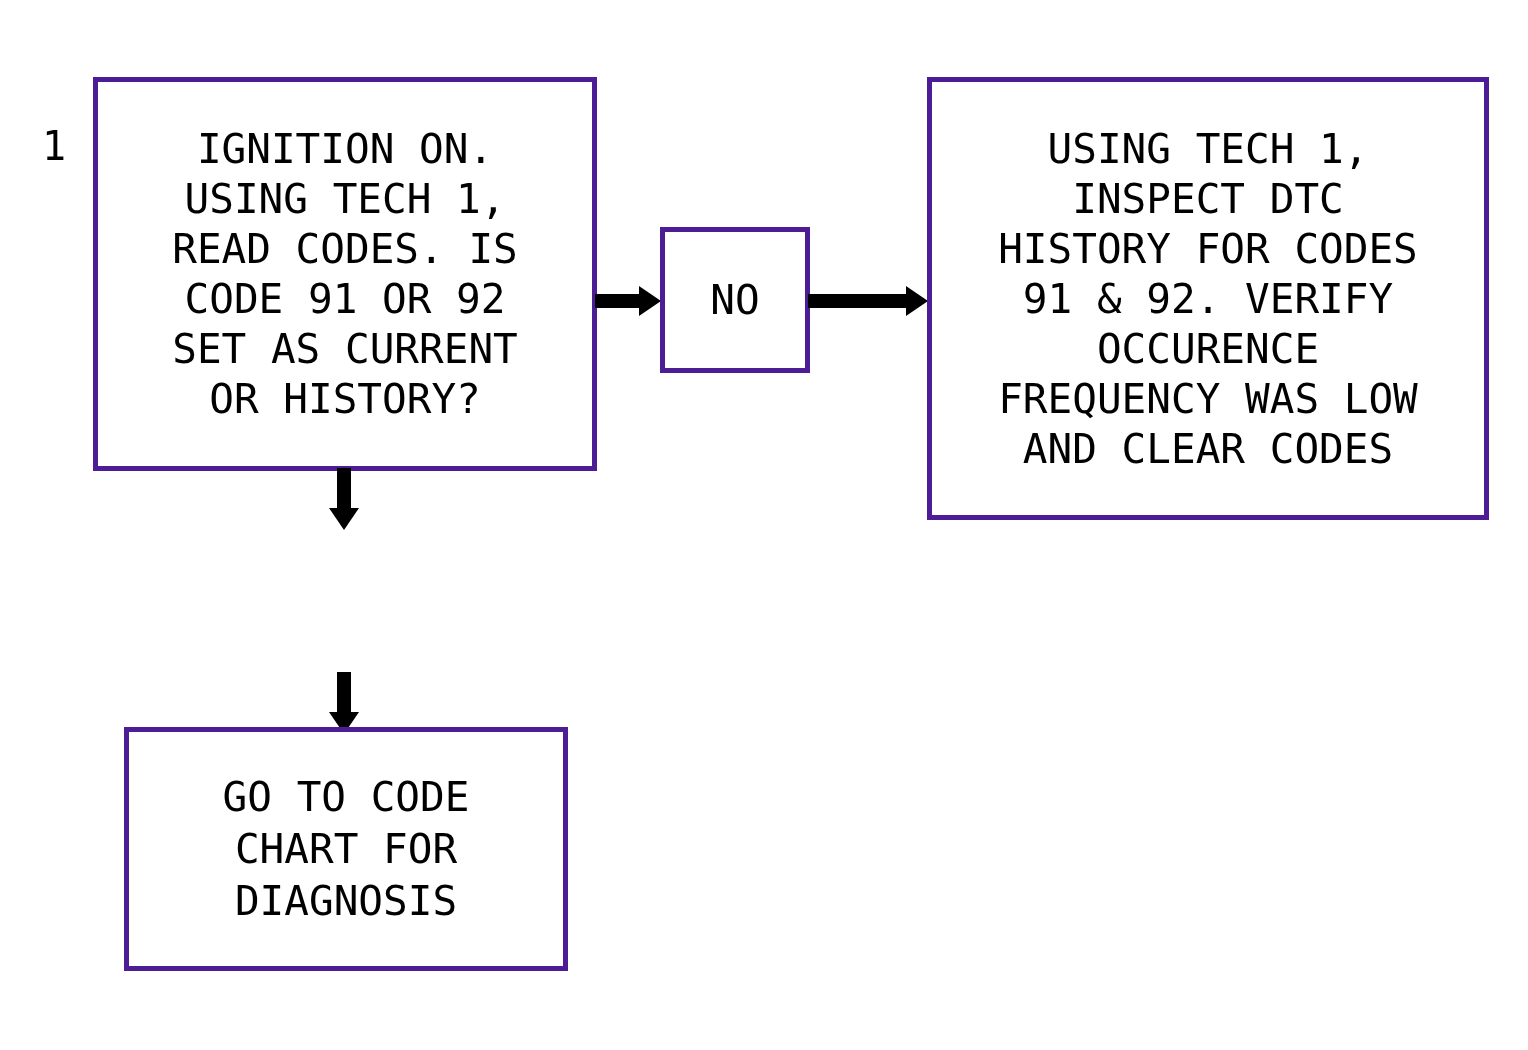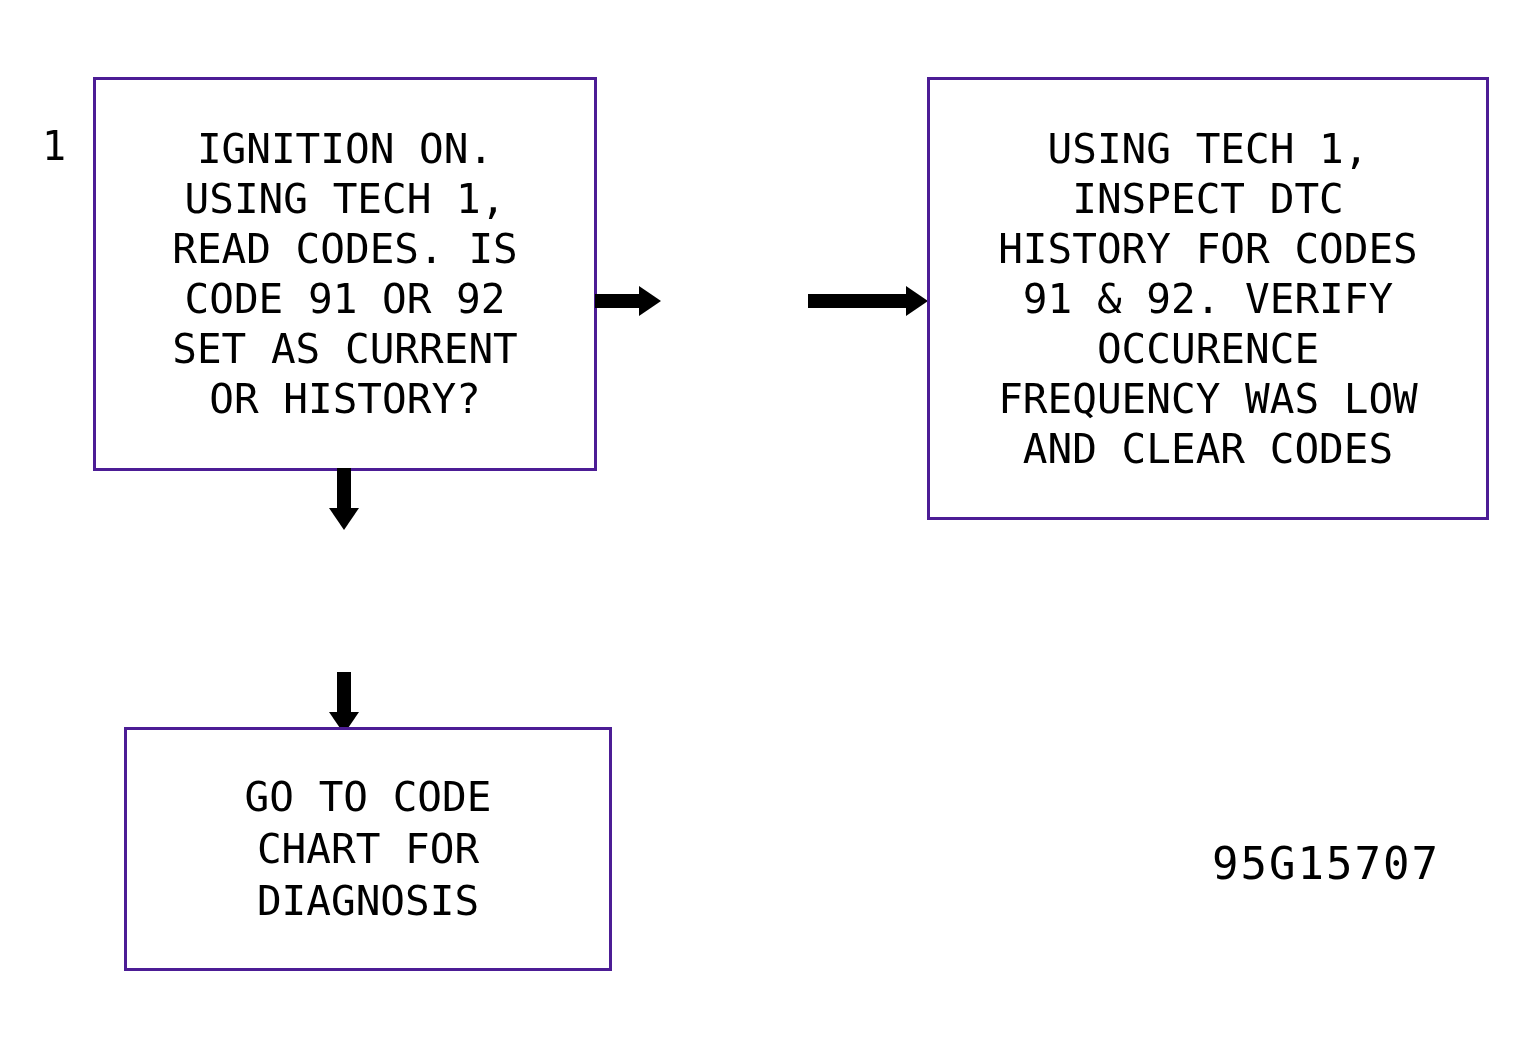--- a/index.html
+++ b/index.html
@@ -14,21 +14,21 @@
     height: 1050px;
     background: #ffffff;
     overflow: hidden;
     font-family: "DejaVu Sans Mono", "Liberation Mono", monospace;
   }
 
   
   .node {
     position: absolute;
     box-sizing: border-box;
-    border: 3px solid #4c1d95;
+    border: 5px solid #4c1d95;
     background: #ffffff;
     display: flex;
     align-items: center;
     justify-content: center;
   }
   .node .node-text {
     text-align: center;
     color: #000000;
     font-family: "DejaVu Sans Mono", "Liberation Mono", monospace;
     font-size: 41px;
@@ -44,21 +44,21 @@
 
   #node-no         { left: 660px; top: 227px; width: 150px; height: 146px; }
   #node-no .node-text { font-size: 41px; line-height: 46px; }
 
   #node-dtchistory { left: 927px; top: 77px;  width: 562px; height: 443px; }
   #node-dtchistory .node-text { font-size: 41px; line-height: 50px; }
 
   #node-yes        { left: 271px; top: 528px; width: 146px; height: 147px; }
   #node-yes .node-text { font-size: 41px; line-height: 46px; }
 
-  #node-gotocode   { left: 124px; top: 727px; width: 488px; height: 244px; }
+  #node-gotocode   { left: 124px; top: 727px; width: 444px; height: 244px; }
   #node-gotocode .node-text { font-size: 41px; line-height: 52px; }
 
   
   #step-number {
     position: absolute;
     left: 30px;
     top: 122px;
     width: 48px;
     text-align: center;
     font-size: 40px;
@@ -149,20 +149,23 @@
 CODE 91 OR 92
 SET AS CURRENT
 OR HISTORY?</div>
   </div>
 
   <div class="conn" id="arrow-step1-to-no">
     <div class="shaft-h"></div>
     <div class="head-r"></div>
   </div>
 
+  <div class="node" id="node-no">
+    <div class="node-text">NO</div>
+  </div>
 
   <div class="conn" id="arrow-no-to-dtc">
     <div class="shaft-h"></div>
     <div class="head-r"></div>
   </div>
 
   <div class="node" id="node-dtchistory">
     <div class="node-text">USING TECH 1,
 INSPECT DTC
 HISTORY FOR CODES
@@ -182,15 +185,14 @@
     <div class="shaft-v"></div>
     <div class="head-d"></div>
   </div>
 
   <div class="node" id="node-gotocode">
     <div class="node-text">GO TO CODE
 CHART FOR
 DIAGNOSIS</div>
   </div>
 
-  <div id="ref-number">95G15707</div>
 
 </div>
 
 </body></html>

